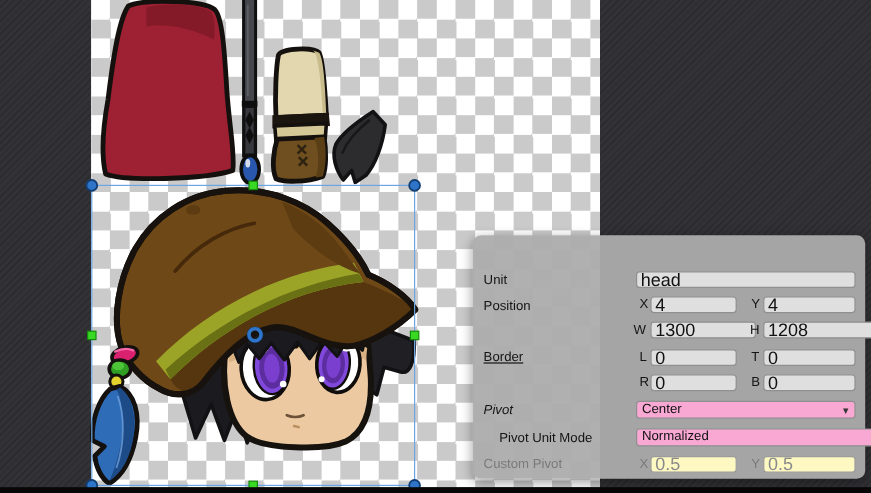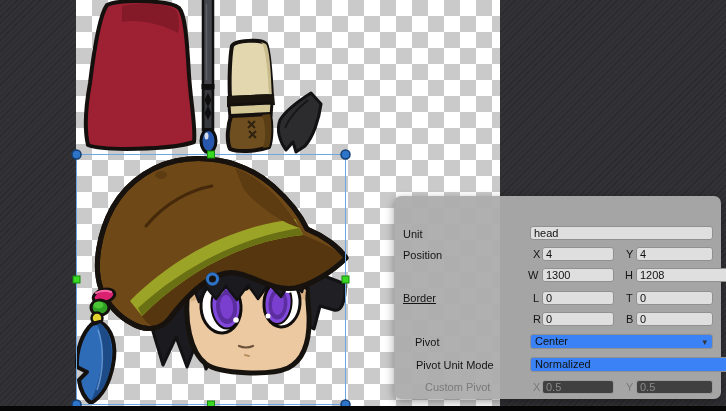--- a/index.html
+++ b/index.html
@@ -23,33 +23,33 @@
     background:rgba(172,172,172,0.95);
     border-radius:7px;
     box-shadow:0 3px 10px rgba(0,0,0,0.35);
     z-index:5;
   }
   .panel .title{
     position:absolute;top:6px;left:0;width:100%;text-align:center;
     font-size:12px;color:#0e0e0e;
   }
   .lbl{position:absolute;font-size:11px;line-height:14px;color:#141414;white-space:nowrap;}
-  .lbl.dim{color:#7a7a7a;margin-left:22px;}
+  .lbl.dim{color:#7a7a7a;}
   .sub{position:absolute;font-size:11px;line-height:15px;color:#141414;}
   .sub.dim{color:#7a7a7a;}
   .fld{
     position:absolute;height:14px;box-sizing:border-box;
     background:#dfdfdf;border:1px solid #909090;border-radius:3px;
-    font-family:"Liberation Sans",sans-serif;font-size:11px;color:#111;
+    font-family:"Liberation Sans",sans-serif;font-size:15px;color:#111;
     padding:0 3px;outline:none;
   }
-  .fld:disabled{background:#404040;color:#8a8a8a;border-color:#9c9c9c;}
+  .fld:disabled{background:#fef9c3;color:#8a8a8a;border-color:#9c9c9c;}
   .drop{
     position:absolute;height:15px;box-sizing:border-box;
-    background:#3b82f6;border:1px solid #909090;border-radius:3px;
+    background:#f9a8d4;border:1px solid #909090;border-radius:3px;
     font-size:11px;color:#111;line-height:13px;padding:0 16px 0 4px;
     cursor:default;
   }
   .drop .arrow{
     position:absolute;right:5px;top:1px;font-size:9px;color:#333;line-height:13px;
   }
 </style>
 </head>
 <body>
 
@@ -186,36 +186,36 @@
     <div class="lbl" style="left:9px;top:31px;">Unit</div>
     <input class="fld" style="left: 136px; top: 30px; width: 183px;" type="text" value="head">
 
     <div class="lbl" style="left:9px;top:52px;">Position</div>
     <div class="sub" style="left:139px;top:51px;">X</div>
     <input class="fld" style="left: 148px; top: 51px; width: 72px;" type="text" value="4">
     <div class="sub" style="left:232px;top:51px;">Y</div>
     <input class="fld" style="left: 242px; top: 51px; width: 77px;" type="text" value="4">
 
     <div class="sub" style="left:134px;top:72px;">W</div>
-    <input class="fld" style="left: 148px; top: 72px; width: 72px;" type="text" value="1300">
+    <input class="fld" style="left: 148px; top: 72px; width: 88px;" type="text" value="1300">
     <div class="sub" style="left:231px;top:72px;">H</div>
     <input class="fld" style="left: 242px; top: 72px; width: 93px;" type="text" value="1208">
 
     <div class="lbl" style="left:9px;top:95px;text-decoration:underline;">Border</div>
     <div class="sub" style="left:139px;top:95px;">L</div>
     <input class="fld" style="left: 148px; top: 95px; width: 72px;" type="text" value="0">
     <div class="sub" style="left:232px;top:95px;">T</div>
     <input class="fld" style="left: 242px; top: 95px; width: 77px;" type="text" value="0">
 
     <div class="sub" style="left:139px;top:116px;">R</div>
     <input class="fld" style="left: 148px; top: 116px; width: 72px;" type="text" value="0">
     <div class="sub" style="left:232px;top:116px;">B</div>
     <input class="fld" style="left: 242px; top: 116px; width: 77px;" type="text" value="0">
 
-    <div class="lbl" style="left:21px;top:139px;">Pivot</div>
+    <div class="lbl" style="left:9px;top:139px;font-style:italic;">Pivot</div>
     <div class="drop" style="left:136px;top:138px;width:183px;">
       <span>Center</span>
       <span class="arrow">▾</span>
     </div>
 
     <div class="lbl" style="left:22px;top:162px;">Pivot Unit Mode</div>
     <div class="drop" style="left:136px;top:161px;width:221px;">
       <span>Normalized</span>
       <span class="arrow">▾</span>
     </div>

